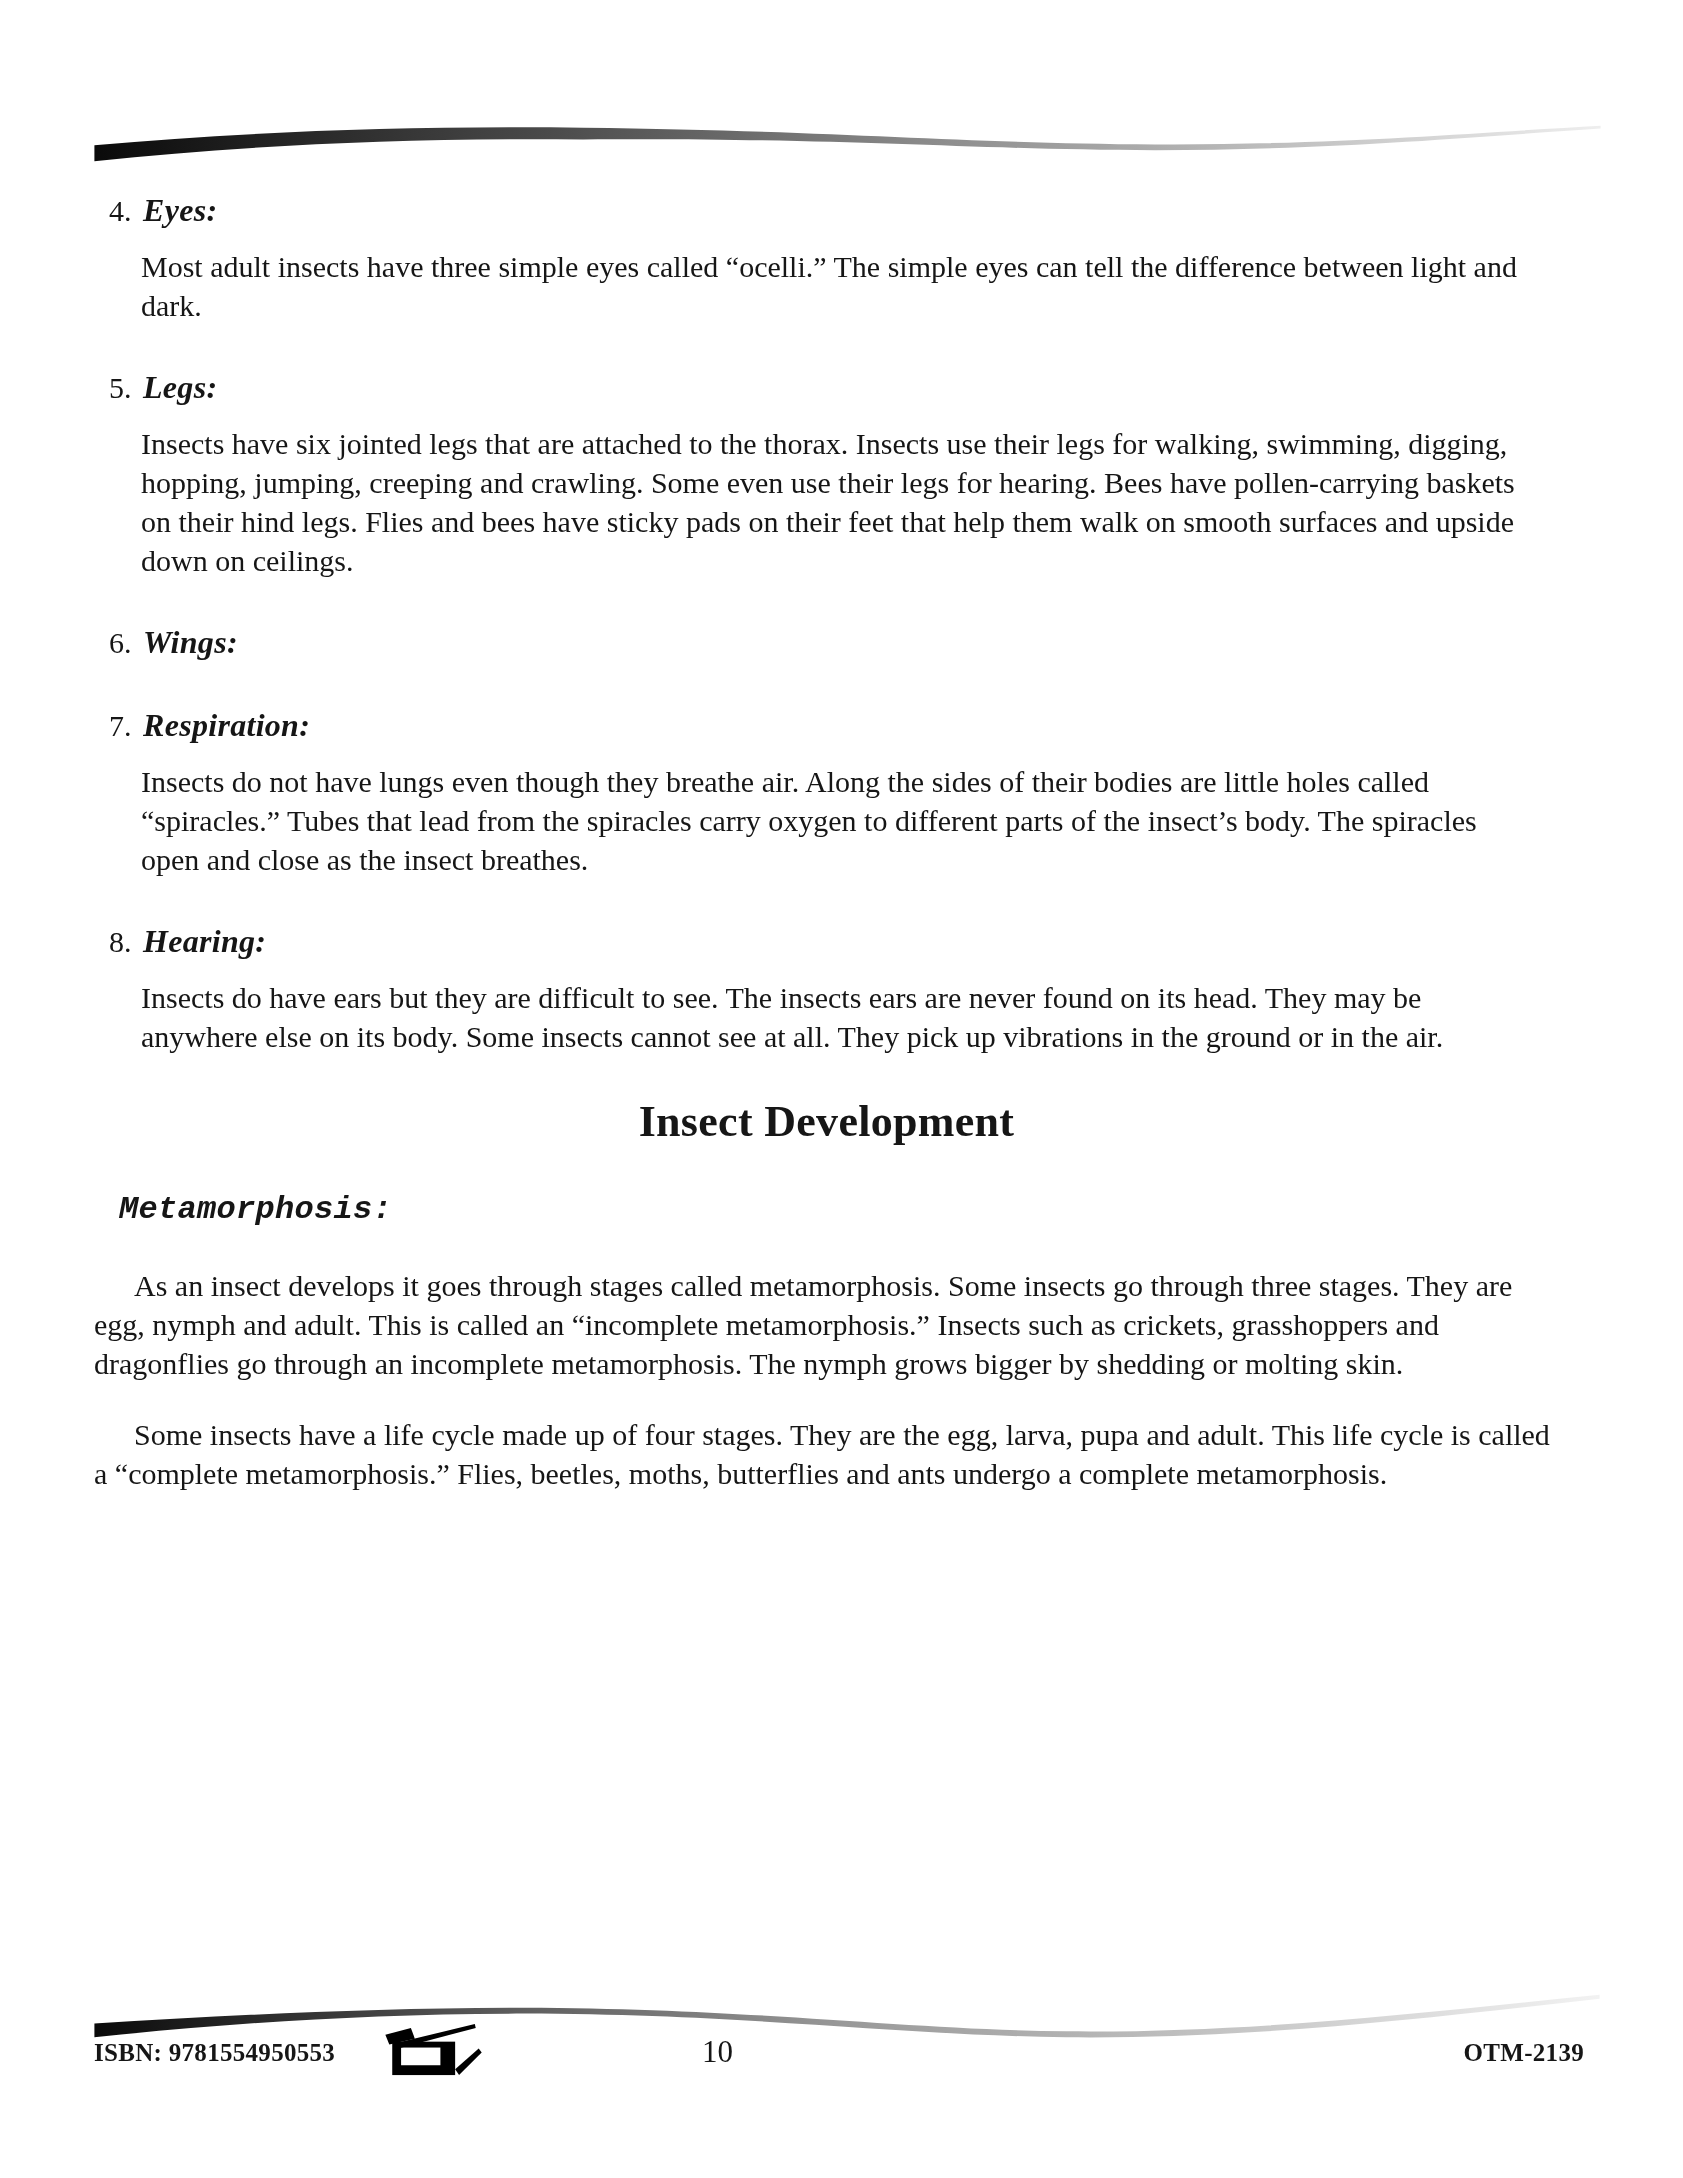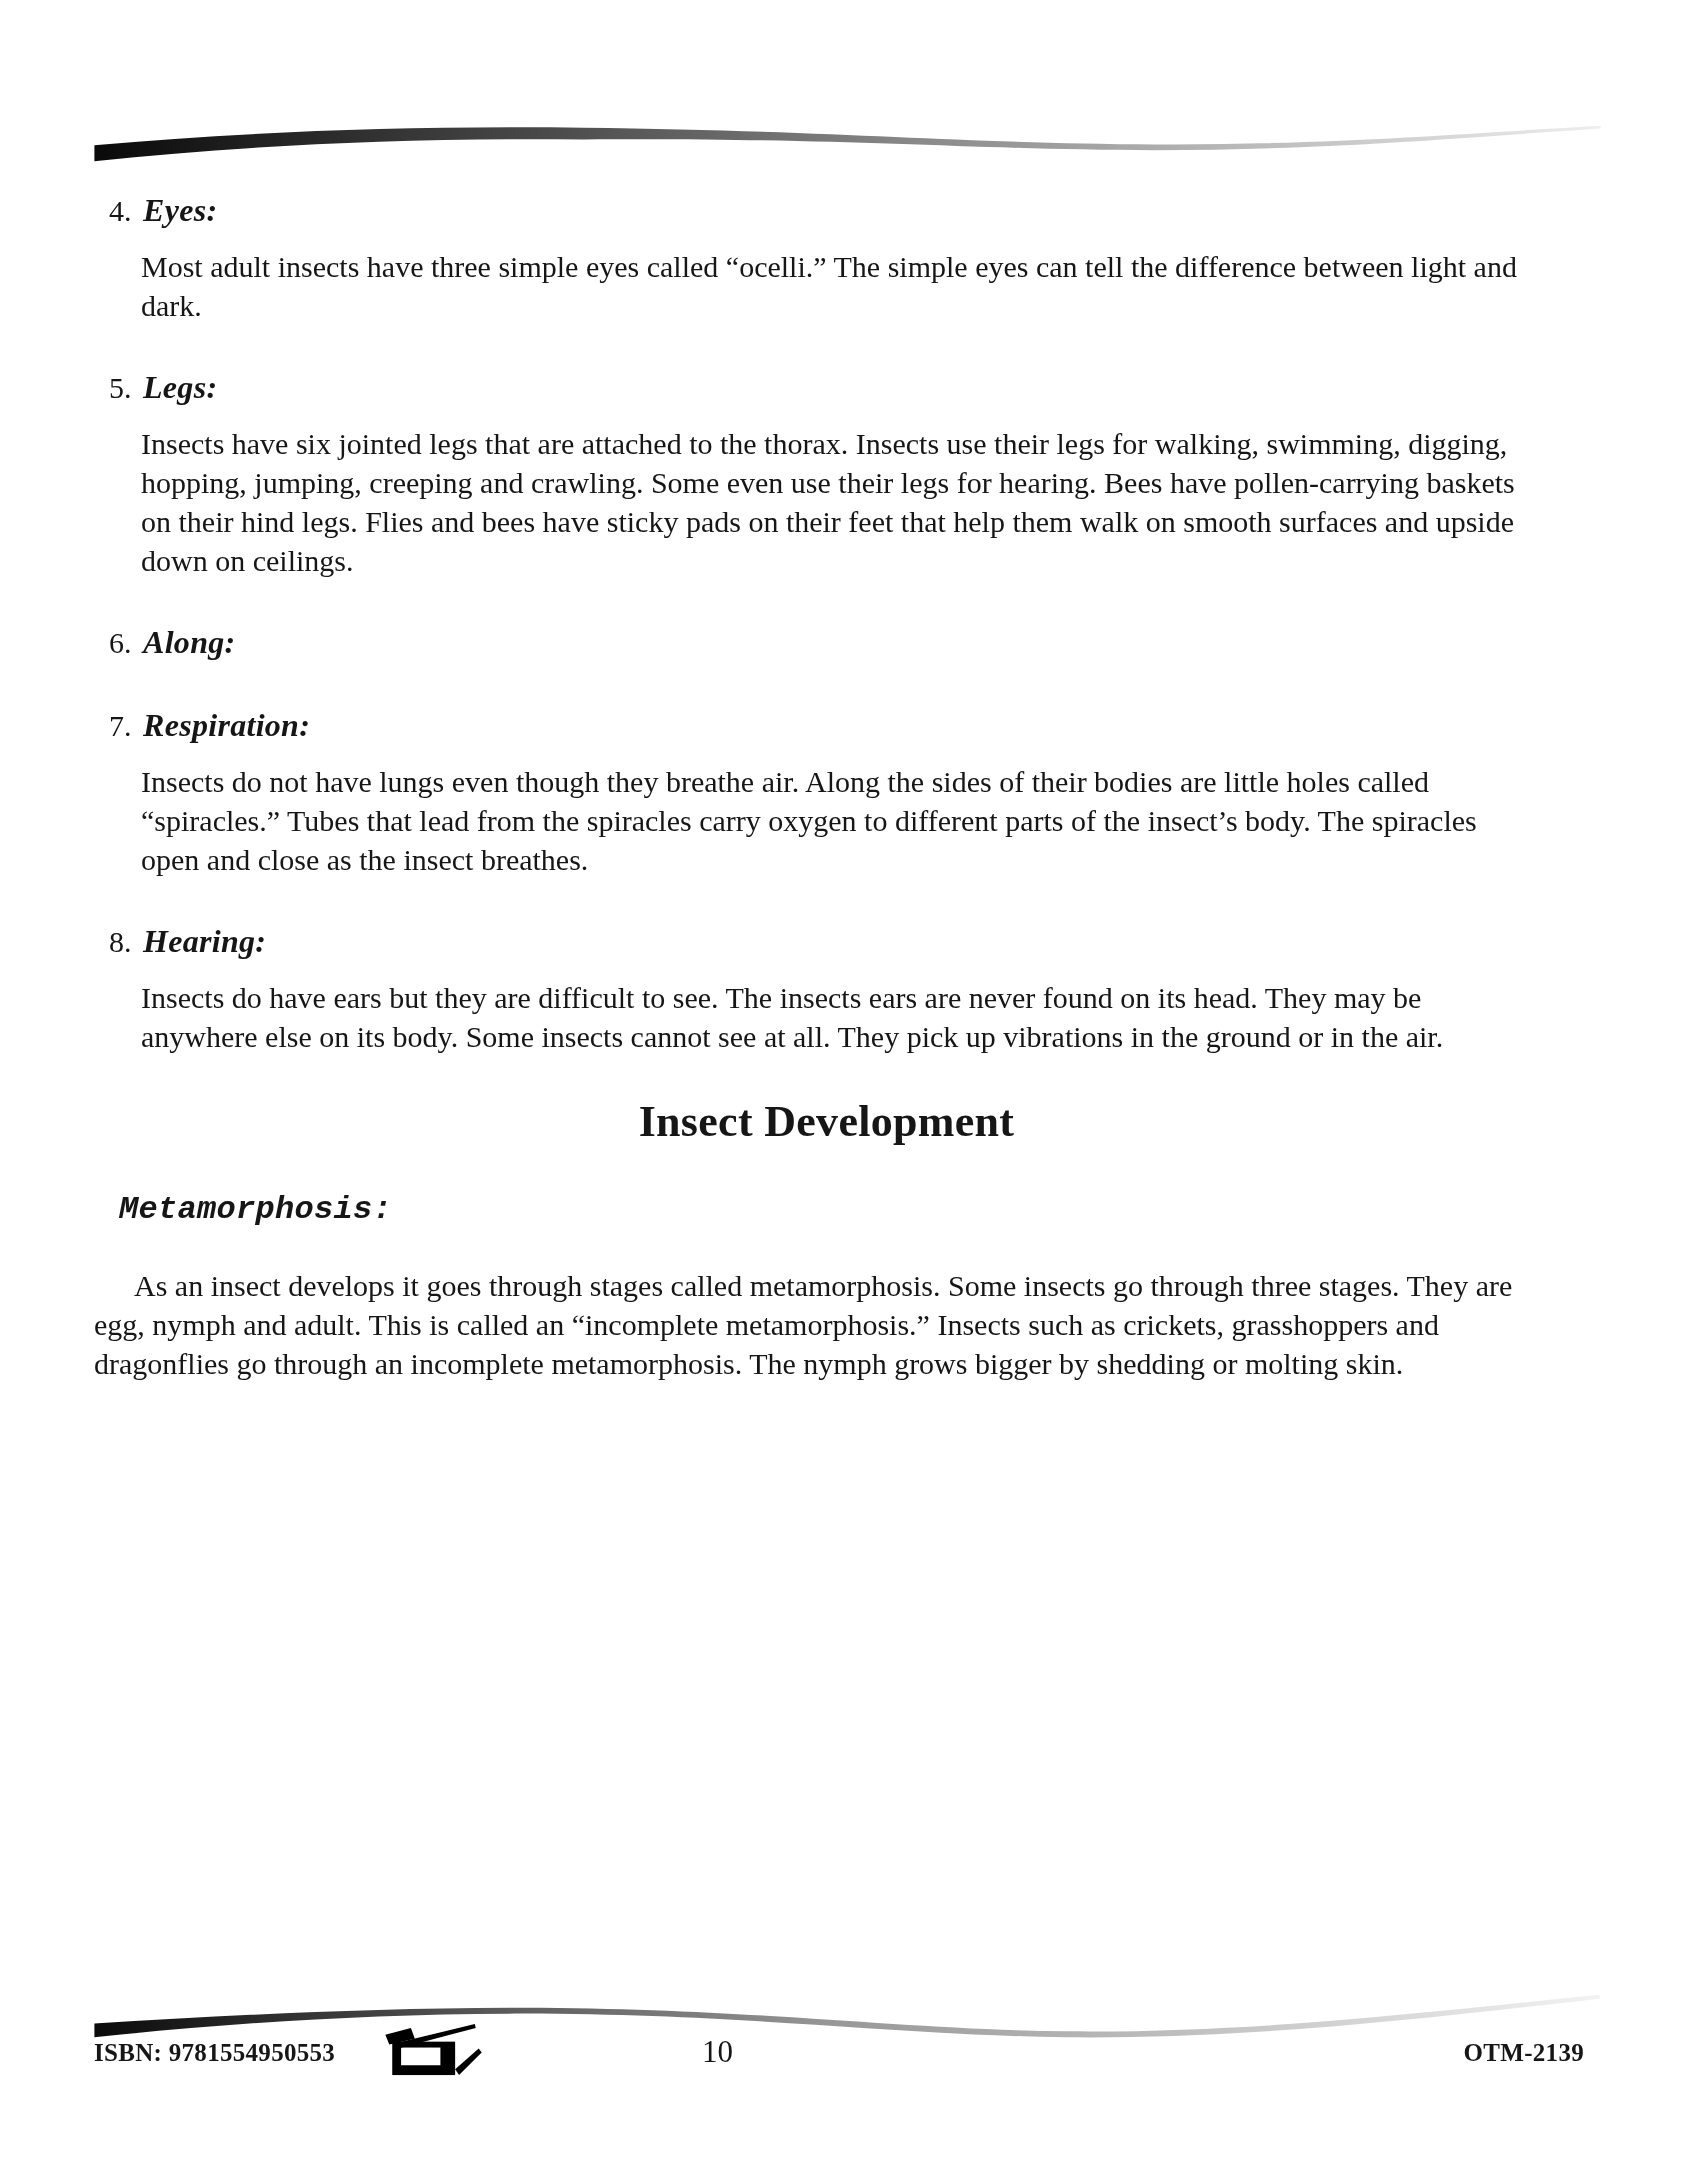--- a/index.html
+++ b/index.html
@@ -111,21 +111,21 @@
       <div class="section-head">
         <span class="sec-num">5.</span>
         <span class="sec-title">Legs:</span>
       </div>
       <p>Insects have six jointed legs that are attached to the thorax. Insects use their legs for walking, swimming, digging, hopping, jumping, creeping and crawling. Some even use their legs for hearing. Bees have pollen-carrying baskets on their hind legs. Flies and bees have sticky pads on their feet that help them walk on smooth surfaces and upside down on ceilings.</p>
     </div>
 
     <div class="section">
       <div class="section-head">
         <span class="sec-num">6.</span>
-        <span class="sec-title">Along:</span>
+        <span class="sec-title">Wings:</span>
       </div>
     </div>
 
     <div class="section">
       <div class="section-head">
         <span class="sec-num">7.</span>
         <span class="sec-title">Respiration:</span>
       </div>
       <p>Insects do not have lungs even though they breathe air. Along the sides of their bodies are little holes called “spiracles.” Tubes that lead from the spiracles carry oxygen to different parts of the insect’s body. The spiracles open and close as the insect breathes.</p>
     </div>
@@ -135,20 +135,21 @@
         <span class="sec-num">8.</span>
         <span class="sec-title">Hearing:</span>
       </div>
       <p>Insects do have ears but they are difficult to see. The insects ears are never found on its head. They may be anywhere else on its body. Some insects cannot see at all. They pick up vibrations in the ground or in the air.</p>
     </div>
 
     <div class="dev">
       <div class="dev-heading">Insect Development</div>
       <div class="dev-subheading">Metamorphosis:</div>
       <p class="first">As an insect develops it goes through stages called metamorphosis. Some insects go through three stages. They are egg, nymph and adult. This is called an “incomplete metamorphosis.” Insects such as crickets, grasshoppers and dragonflies go through an incomplete metamorphosis. The nymph grows bigger by shedding or molting skin.</p>
+      <p class="second">Some insects have a life cycle made up of four stages. They are the egg, larva, pupa and adult. This life cycle is called a “complete metamorphosis.” Flies, beetles, moths, butterflies and ants undergo a complete metamorphosis.</p>
     </div>
 
   </div>
 
   <svg class="swoosh bottom-swoosh" width="1520" height="69" viewBox="0 0 1535 70">
     <defs>
       <linearGradient id="grad-bottom" x1="0" y1="0" x2="1" y2="0">
         <stop offset="0" stop-color="#0a0a0a"></stop>
         <stop offset="0.25" stop-color="#555555"></stop>
         <stop offset="0.5" stop-color="#999999"></stop>

